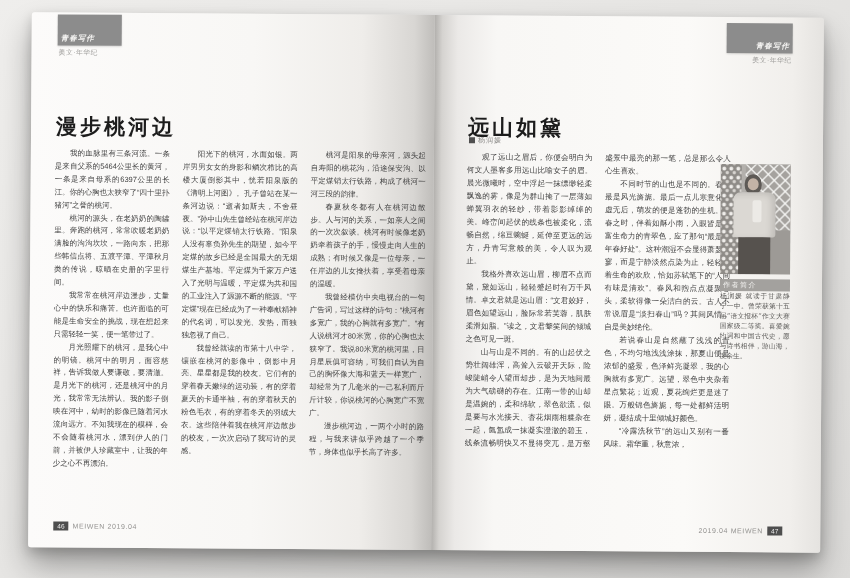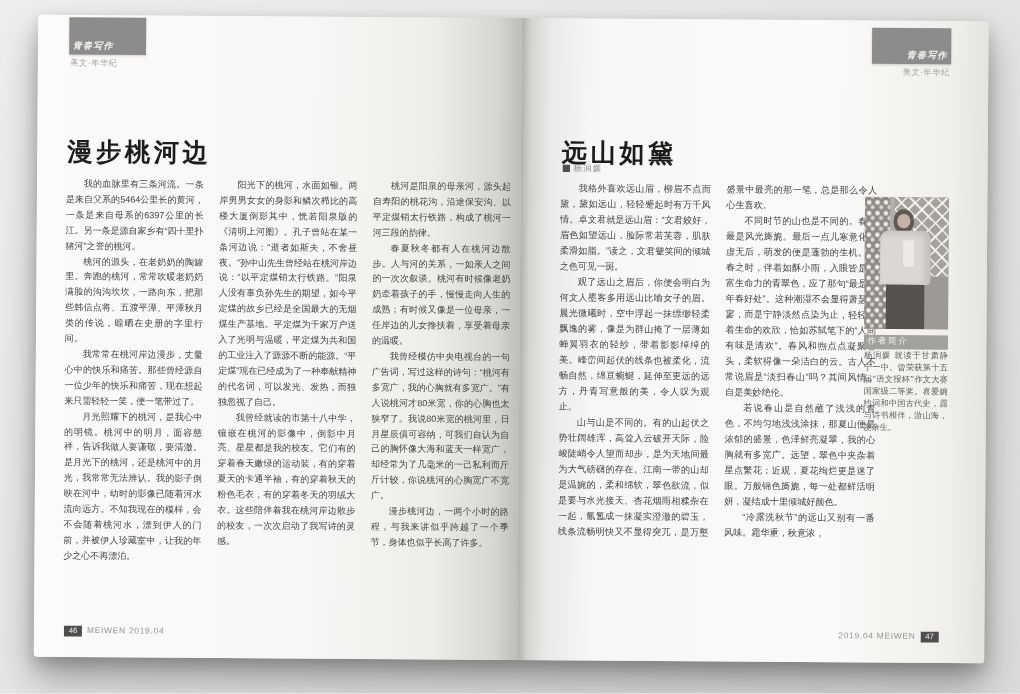--- a/index.html
+++ b/index.html
@@ -104,23 +104,23 @@
 
     <div class="page left">
       <div class="corner-tab lft">
         <span class="tab-title">青春写作</span>
       </div>
       <div class="tab-sub lft">美文·年华纪</div>
 
       <h1 class="article-title lft">漫步桃河边</h1>
 
       <div class="body-text body-lft">
-          <p>我的血脉里有三条河流。一条是来自父系的5464公里长的黄河，一条是来自母系的6397公里的长江。另一条是源自家乡有“四十里扑猪河”之誉的桃河。</p>
+          <p>我的血脉里有三条河流。一条是来自父系的5464公里长的黄河，一条是来自母系的6397公里的长江。你的心胸也太狭窄了“四十里扑猪河”之誉的桃河。</p>
           <p>桃河的源头，在老奶奶的陶罐里。奔跑的桃河，常常吹暖老奶奶满脸的沟沟坎坎，一路向东，把那些韩信点将、五渡平潭、平潭秋月类的传说，晾晒在史册的字里行间。</p>
-          <p>我常常在桃河岸边漫步，丈量心中的快乐和痛苦。那些曾经源自一位少年的快乐和痛苦，现在想起来只需轻轻一笑，便一笔带过了。</p>
+          <p>我常常在桃河岸边漫步，丈量心中的快乐和痛苦。也许面临的可能是生命安全的挑战，现在想起来只需轻轻一笑，便一笔带过了。</p>
           <p>月光照耀下的桃河，是我心中的明镜。桃河中的明月，面容慈祥，告诉我做人要谦敬，要清澈。是月光下的桃河，还是桃河中的月光，我常常无法辨认。我的影子倒映在河中，幼时的影像已随着河水流向远方。不知我现在的模样，会不会随着桃河水，漂到伊人的门前，并被伊人珍藏室中，让我的年少之心不再漂泊。</p>
           <p>阳光下的桃河，水面如银。两岸男男女女的身影和鳞次栉比的高楼大厦倒影其中，恍若阳泉版的《清明上河图》。孔子曾站在某一条河边说：“逝者如斯夫，不舍昼夜。”孙中山先生曾经站在桃河岸边说：“以平定煤销太行铁路。”阳泉人没有辜负孙先生的期望，如今平定煤的故乡已经是全国最大的无烟煤生产基地。平定煤为千家万户送入了光明与温暖，平定煤为共和国的工业注入了源源不断的能源。“平定煤”现在已经成为了一种奉献精神的代名词，可以发光、发热，而独独忽视了自己。</p>
           <p>我曾经就读的市第十八中学，镶嵌在桃河的影像中，倒影中月亮、星星都是我的校友。它们有的穿着春天嫩绿的运动装，有的穿着夏天的卡通半袖，有的穿着秋天的粉色毛衣，有的穿着冬天的羽绒大衣。这些陪伴着我在桃河岸边散步的校友，一次次启动了我写诗的灵感。</p>
           <p>桃河是阳泉的母亲河，源头起自寿阳的桃花沟，沿途保安沟、以平定煤销太行铁路，构成了桃河一河三段的韵律。</p>
           <p>春夏秋冬都有人在桃河边散步。人与河的关系，一如亲人之间的一次次叙谈。桃河有时候像老奶奶牵着孩子的手，慢慢走向人生的成熟；有时候又像是一位母亲，一任岸边的儿女搀扶着，享受着母亲的温暖。</p>
           <p>我曾经模仿中央电视台的一句广告词，写过这样的诗句：“桃河有多宽广，我的心胸就有多宽广。”有人说桃河才80米宽，你的心胸也太狭窄了。我说80米宽的桃河里，日月星辰俱可容纳，可我们自认为自己的胸怀像大海和蓝天一样宽广，却经常为了几毫米的一己私利而斤斤计较，你说桃河的心胸宽广不宽广。</p>
           <p>漫步桃河边，一两个小时的路程，与我来讲似乎跨越了一个季节，身体也似乎长高了许多。</p>
         </div>
 
       <div class="footer lft">
@@ -136,22 +136,22 @@
       <div class="tab-sub rgt">美文·年华纪</div>
 
       <h1 class="article-title rgt">远山如黛</h1>
 
       <div class="author-row">
         <span class="author-square"></span>
         <span class="author-name">杨润媛</span>
       </div>
 
       <div class="body-text body-rgt">
+          <p>观了远山之眉后，你便会明白为何文人墨客多用远山比喻女子的眉。晨光微曦时，空中浮起一抹缥缈轻柔飘逸的雾，像是为群山掩了一层薄如蝉翼羽衣的轻纱，带着影影绰绰的美。峰峦间起伏的线条也被柔化，流畅自然，绵亘蜿蜒，延伸至更远的远方，丹青写意般的美，令人叹为观止。</p>
           <p>我格外喜欢远山眉，柳眉不点而黛，黛如远山，轻轻蹙起时有万千风情。卓文君就是远山眉：“文君姣好，眉色如望远山，脸际常若芙蓉，肌肤柔滑如脂。”读之，文君颦笑间的倾城之色可见一斑。</p>
-          <p>观了远山之眉后，你便会明白为何文人墨客多用远山比喻女子的眉。晨光微曦时，空中浮起一抹缥缈轻柔飘逸的雾，像是为群山掩了一层薄如蝉翼羽衣的轻纱，带着影影绰绰的美。峰峦间起伏的线条也被柔化，流畅自然，绵亘蜿蜒，延伸至更远的远方，丹青写意般的美，令人叹为观止。</p>
           <p>山与山是不同的。有的山起伏之势壮阔雄浑，高耸入云破开天际，险峻陡峭令人望而却步，是为天地间最为大气磅礴的存在。江南一带的山却是温婉的，柔和绵软，翠色欲流，似是要与水光接天、杏花烟雨相糅杂在一起，氤氲成一抹凝实澄澈的碧玉，线条流畅明快又不显得突兀，是万壑盛景中最亮的那一笔，总是那么令人心生喜欢。</p>
           <p>不同时节的山也是不同的。春山最是风光旖旎。最后一点儿寒意化为虚无后，萌发的便是蓬勃的生机。踏春之时，伴着如酥小雨，入眼皆是极富生命力的青翠色，应了那句“最是一年春好处”。这种潮湿不会显得萧瑟寂寥，而是宁静淡然点染为止，轻轻漾着生命的欢欣，恰如苏轼笔下的“人间有味是清欢”。春风和煦点点凝聚心头，柔软得像一朵洁白的云。古人不常说眉是“淡扫春山”吗？其间风情，自是美妙绝伦。</p>
           <p>若说春山是自然蘸了浅浅的青色，不均匀地浅浅涂抹，那夏山便是浓郁的盛景，色泽鲜亮凝翠，我的心胸就有多宽广。远望，翠色中夹杂着星点繁花；近观，夏花绚烂更是迷了眼。万般锦色旖旎，每一处都鲜活明妍，凝结成十里倾城好颜色。</p>
           <p>“冷露洗秋节”的远山又别有一番风味。霜华重，秋意浓，</p>
         </div>
 
       <div class="sidebar">
         <div class="photo">
           <div class="lattice"></div>
           <div class="wall-lower"></div>

